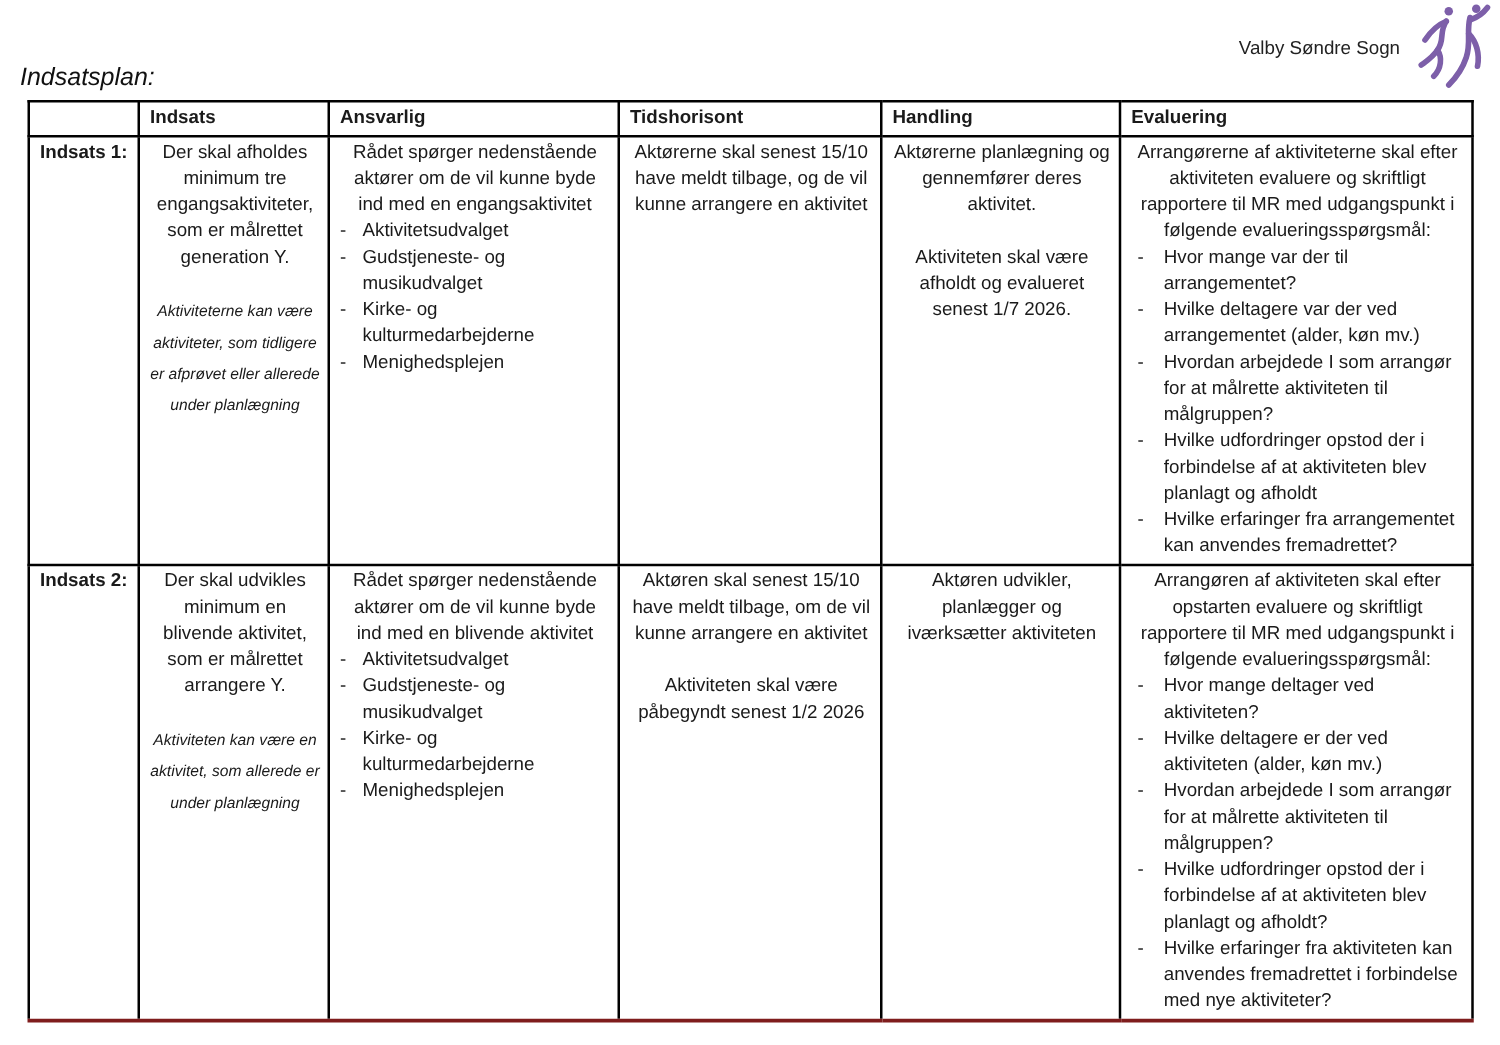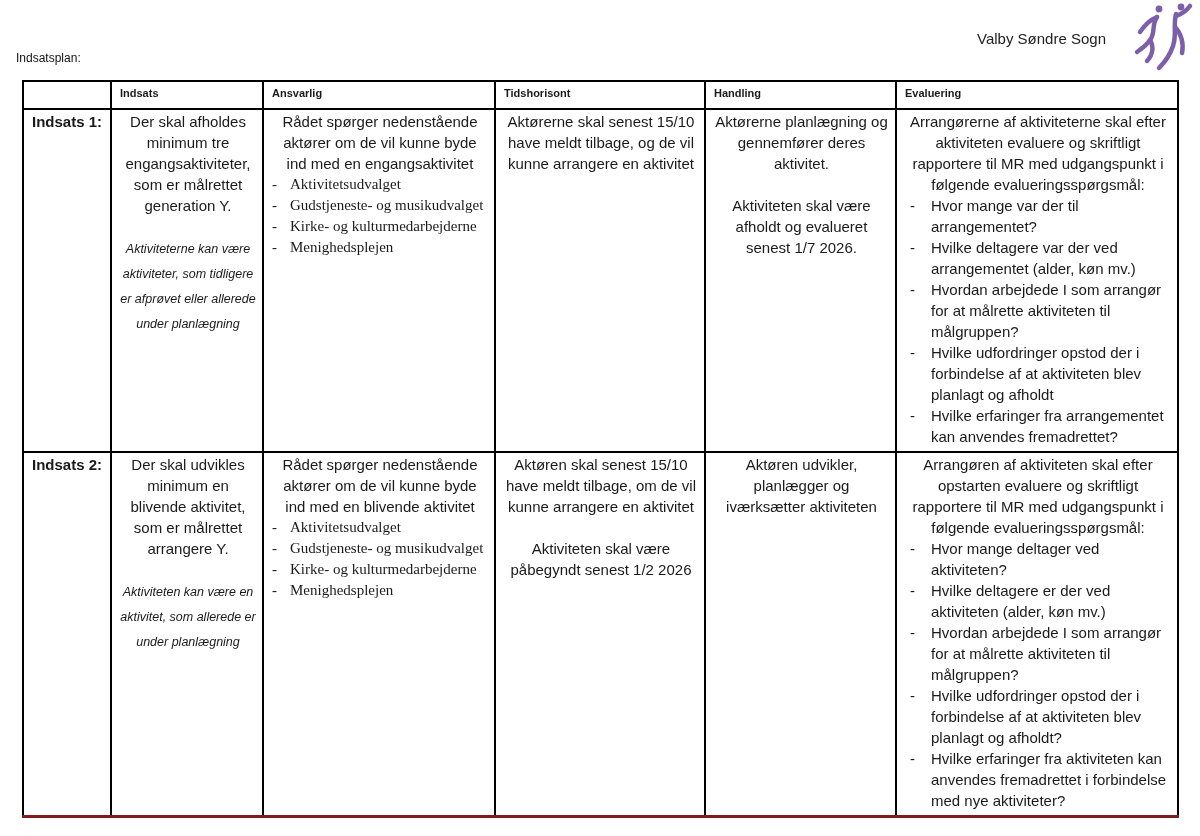--- a/index.html
+++ b/index.html
@@ -2,51 +2,51 @@
 <html><head>
 <meta charset="utf-8">
 <style>
   html,body{margin:0;padding:0;background:#fff;}
   body{
     width:1200px;height:836px;position:relative;overflow:hidden;
     font-family:"Liberation Sans","DejaVu Sans",sans-serif;
     color:#1a1a1a;
   }
   .org-name{
-    position:absolute;top:30px;right:94px;
+    position:absolute;top:30px;right:80px;
     font-size:15px;color:#222;
   }
   .logo{position:absolute;top:2px;right:6px;width:66px;height:72px;}
   .page-title{
     position:absolute;top:51px;left:16px;
-    font-size:12px;color:#111;
+    font-size:20px;color:#111;font-style:italic;
   }
   table.plan{
     position:absolute;left:22px;top:80px;
     width:1155px;border-collapse:collapse;table-layout:fixed;
     font-size:15px;line-height:21px;
   }
   table.plan th,table.plan td{
     border:2px solid #000;
     vertical-align:top;
     padding:1px 6px 4px 8px;
     overflow:hidden;
   }
   table.plan tr.last-row td{border-bottom:3px solid #7f1d1d;}
-  th{ text-align:left;font-size:11px;height:20px;padding-top:2px; }
+  th{ text-align:left;font-size:15px;height:20px;padding-top:2px; }
   td.row-label{font-weight:bold;padding-left:4px;}
   tr.body-row{height:340px;}
   p{margin:0;text-align:center;}
   .gap-before{margin-top:21px;}
   .note{
     font-style:italic;font-size:12.5px;line-height:25px;margin-top:21px;
   }
   ul.dash{list-style:none;margin:0;padding:0;}
   ul.dash li{position:relative;}
-  .ansvarlig-list{margin-left:15px;font-family:Liberation Serif, serif;}
+  .ansvarlig-list{margin-left:15px;}
   .ansvarlig-list li{padding-left:18px;}
   .ansvarlig-list li::before{content:"-";position:absolute;left:0;}
   .eval-list li{padding-left:26px;}
   .eval-list li::before{content:"-";position:absolute;left:5px;}
 </style>
 </head>
 <body>
 
 <div class="org-name">Valby Søndre Sogn</div>
 

